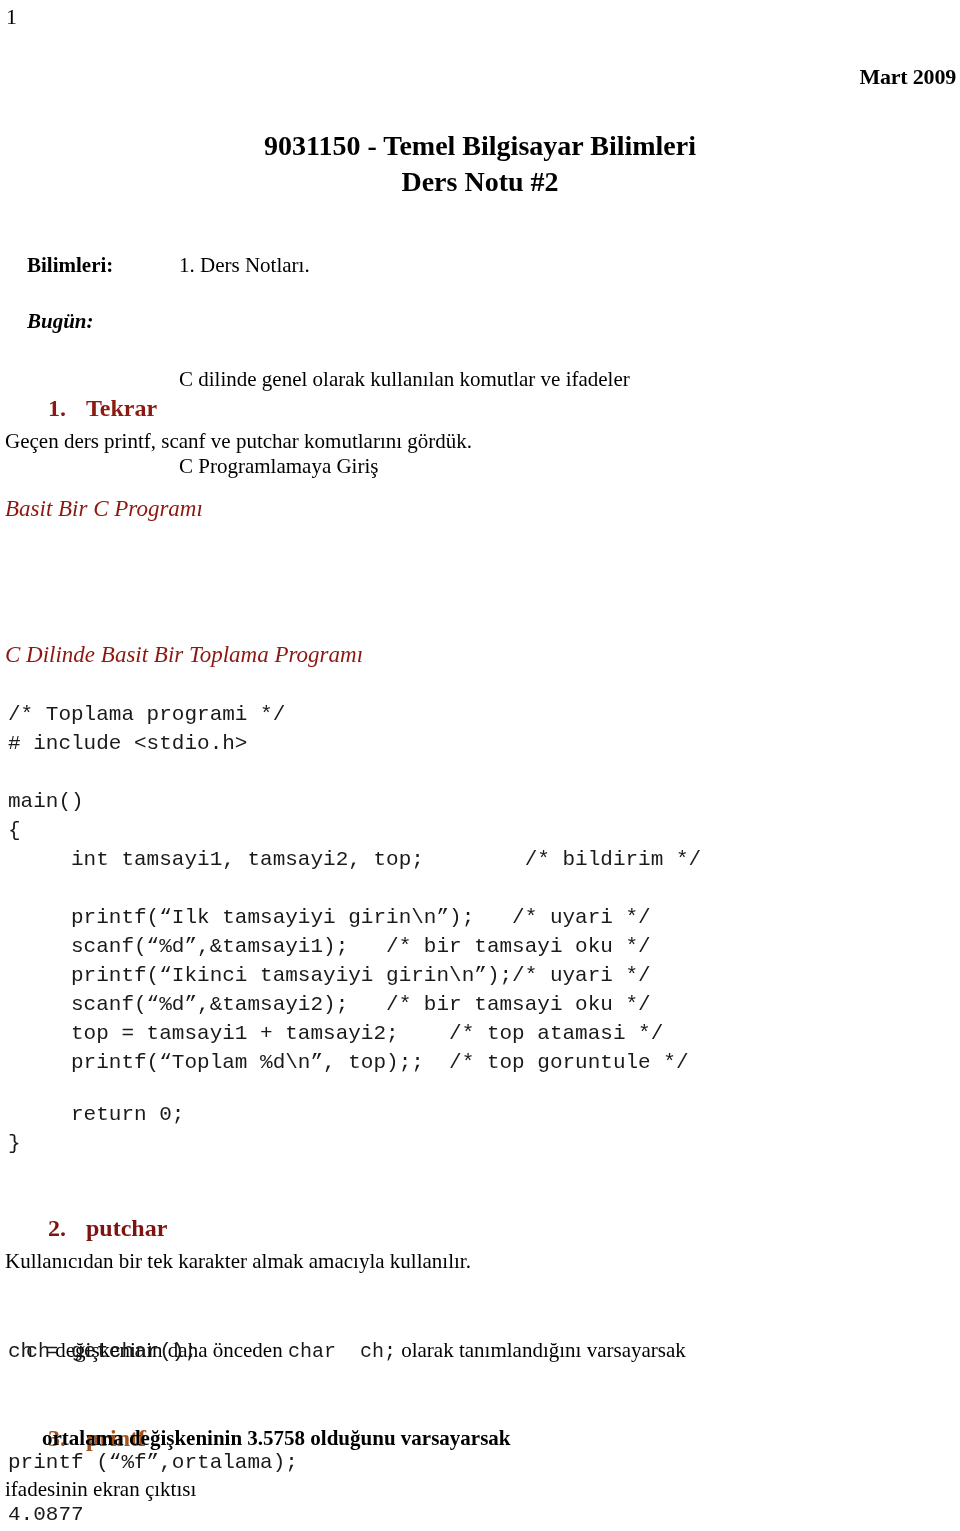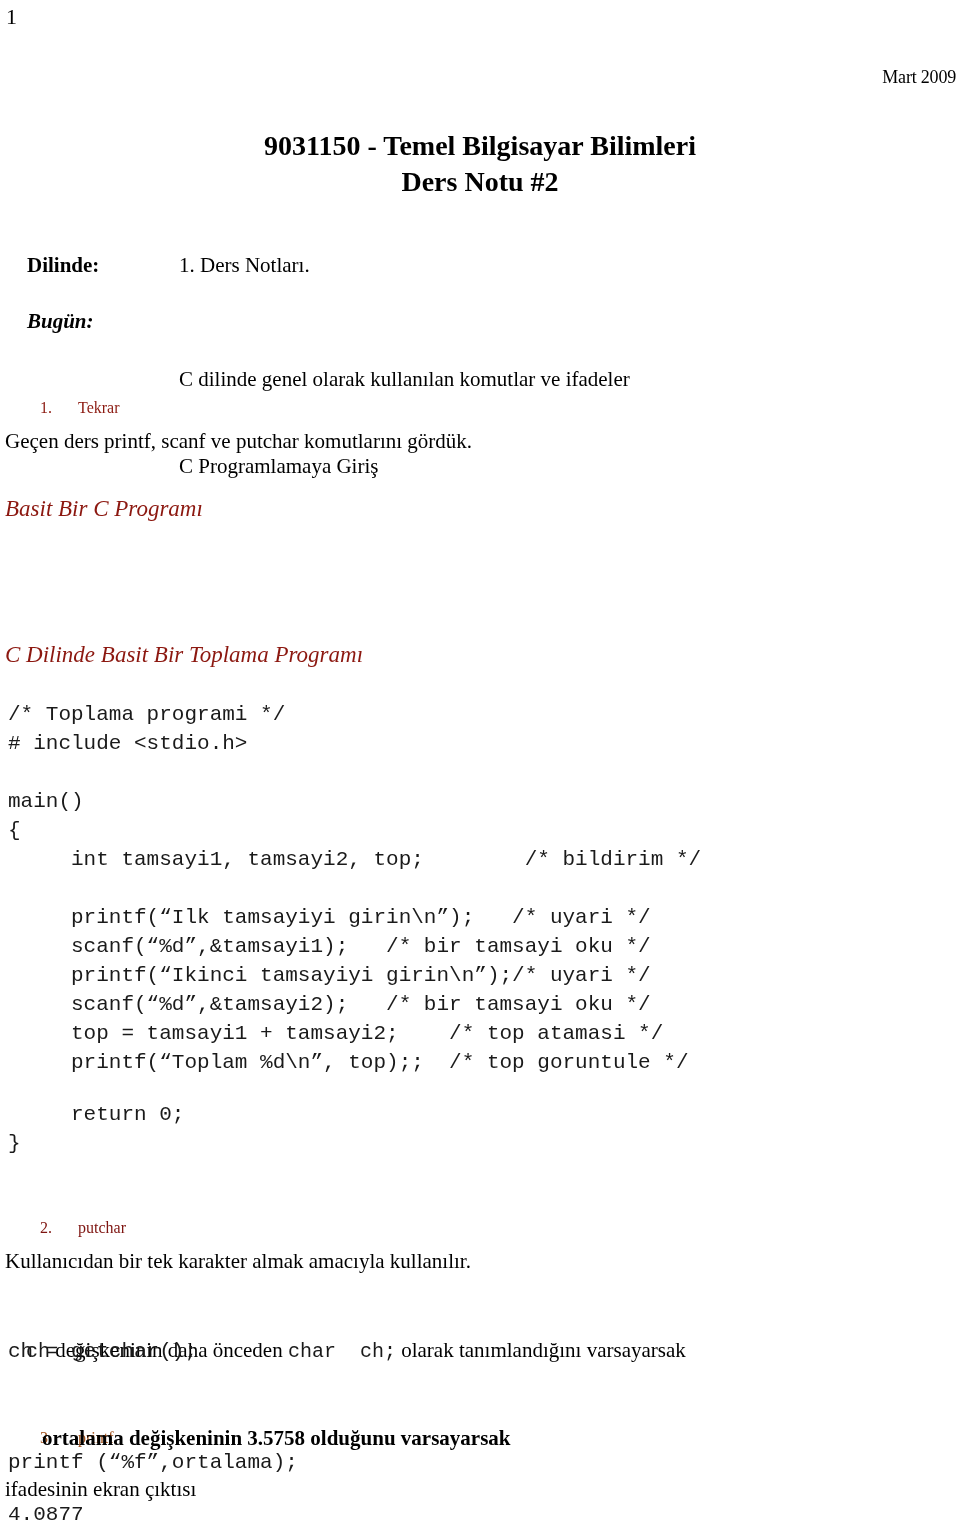--- a/index.html
+++ b/index.html
@@ -28,22 +28,22 @@
   .page-num {
     left: 6px; top: 4px;
     font-size: 22px;
     line-height: 26px;
     font-family: "Liberation Serif", "DejaVu Serif", serif;
   }
 
   
   .date-stamp {
     right: 4px; top: 66px;
-    font-size: 18px;
-    font-weight: normal;
+    font-size: 22px;
+    font-weight: bold;
     letter-spacing: -0.2px;
     line-height: 22px;
   }
 
   
   .doc-title {
     left: 0; top: 128px;
     width: 960px;
     text-align: center;
     font-size: 28px;
@@ -71,22 +71,22 @@
     display: inline-block;
     vertical-align: top;
   }
   .meta-value .vline { display: block; }
 
   #meta-referans { top: 222px; }
   #meta-bugun    { top: 278px; }
 
   
   .num-heading {
-    font-size: 16px;
-    font-weight: normal;
+    font-size: 24px;
+    font-weight: bold;
     line-height: 28px;
   }
   .num-heading .num { display: inline-block; width: 38px; }
   #heading-tekrar  { left: 24px; top: 366px;  color: #8C1A11; }
   #heading-putchar { left: 24px; top: 1186px; color: #7E1410; }
   #heading-printf  { left: 24px; top: 1396px; color: #A3521C; }
 
   
   .red-ital-heading {
     left: 5px;
@@ -152,21 +152,21 @@
   <div class="abs page-num">1</div>
 
   <div class="abs date-stamp">Mart 2009</div>
 
   <div class="abs doc-title">
     <span>9031150 - Temel Bilgisayar Bilimleri</span>
     <span class="line2">Ders Notu  #2</span>
   </div>
 
   <div class="abs meta-row" id="meta-referans">
-    <span class="meta-label">Dilinde:</span><span class="meta-value">1. Ders Notları.</span>
+    <span class="meta-label">Bilimleri:</span><span class="meta-value">1. Ders Notları.</span>
   </div>
 
   <div class="abs meta-row" id="meta-bugun">
     <span class="meta-label italic">Bugün:</span><span class="meta-value">
       <span class="vline">C dilinde genel olarak kullanılan komutlar ve ifadeler</span>
       <span class="vline">C Programlamaya Giriş</span>
     </span>
   </div>
 
   <div class="abs num-heading" id="heading-tekrar">

